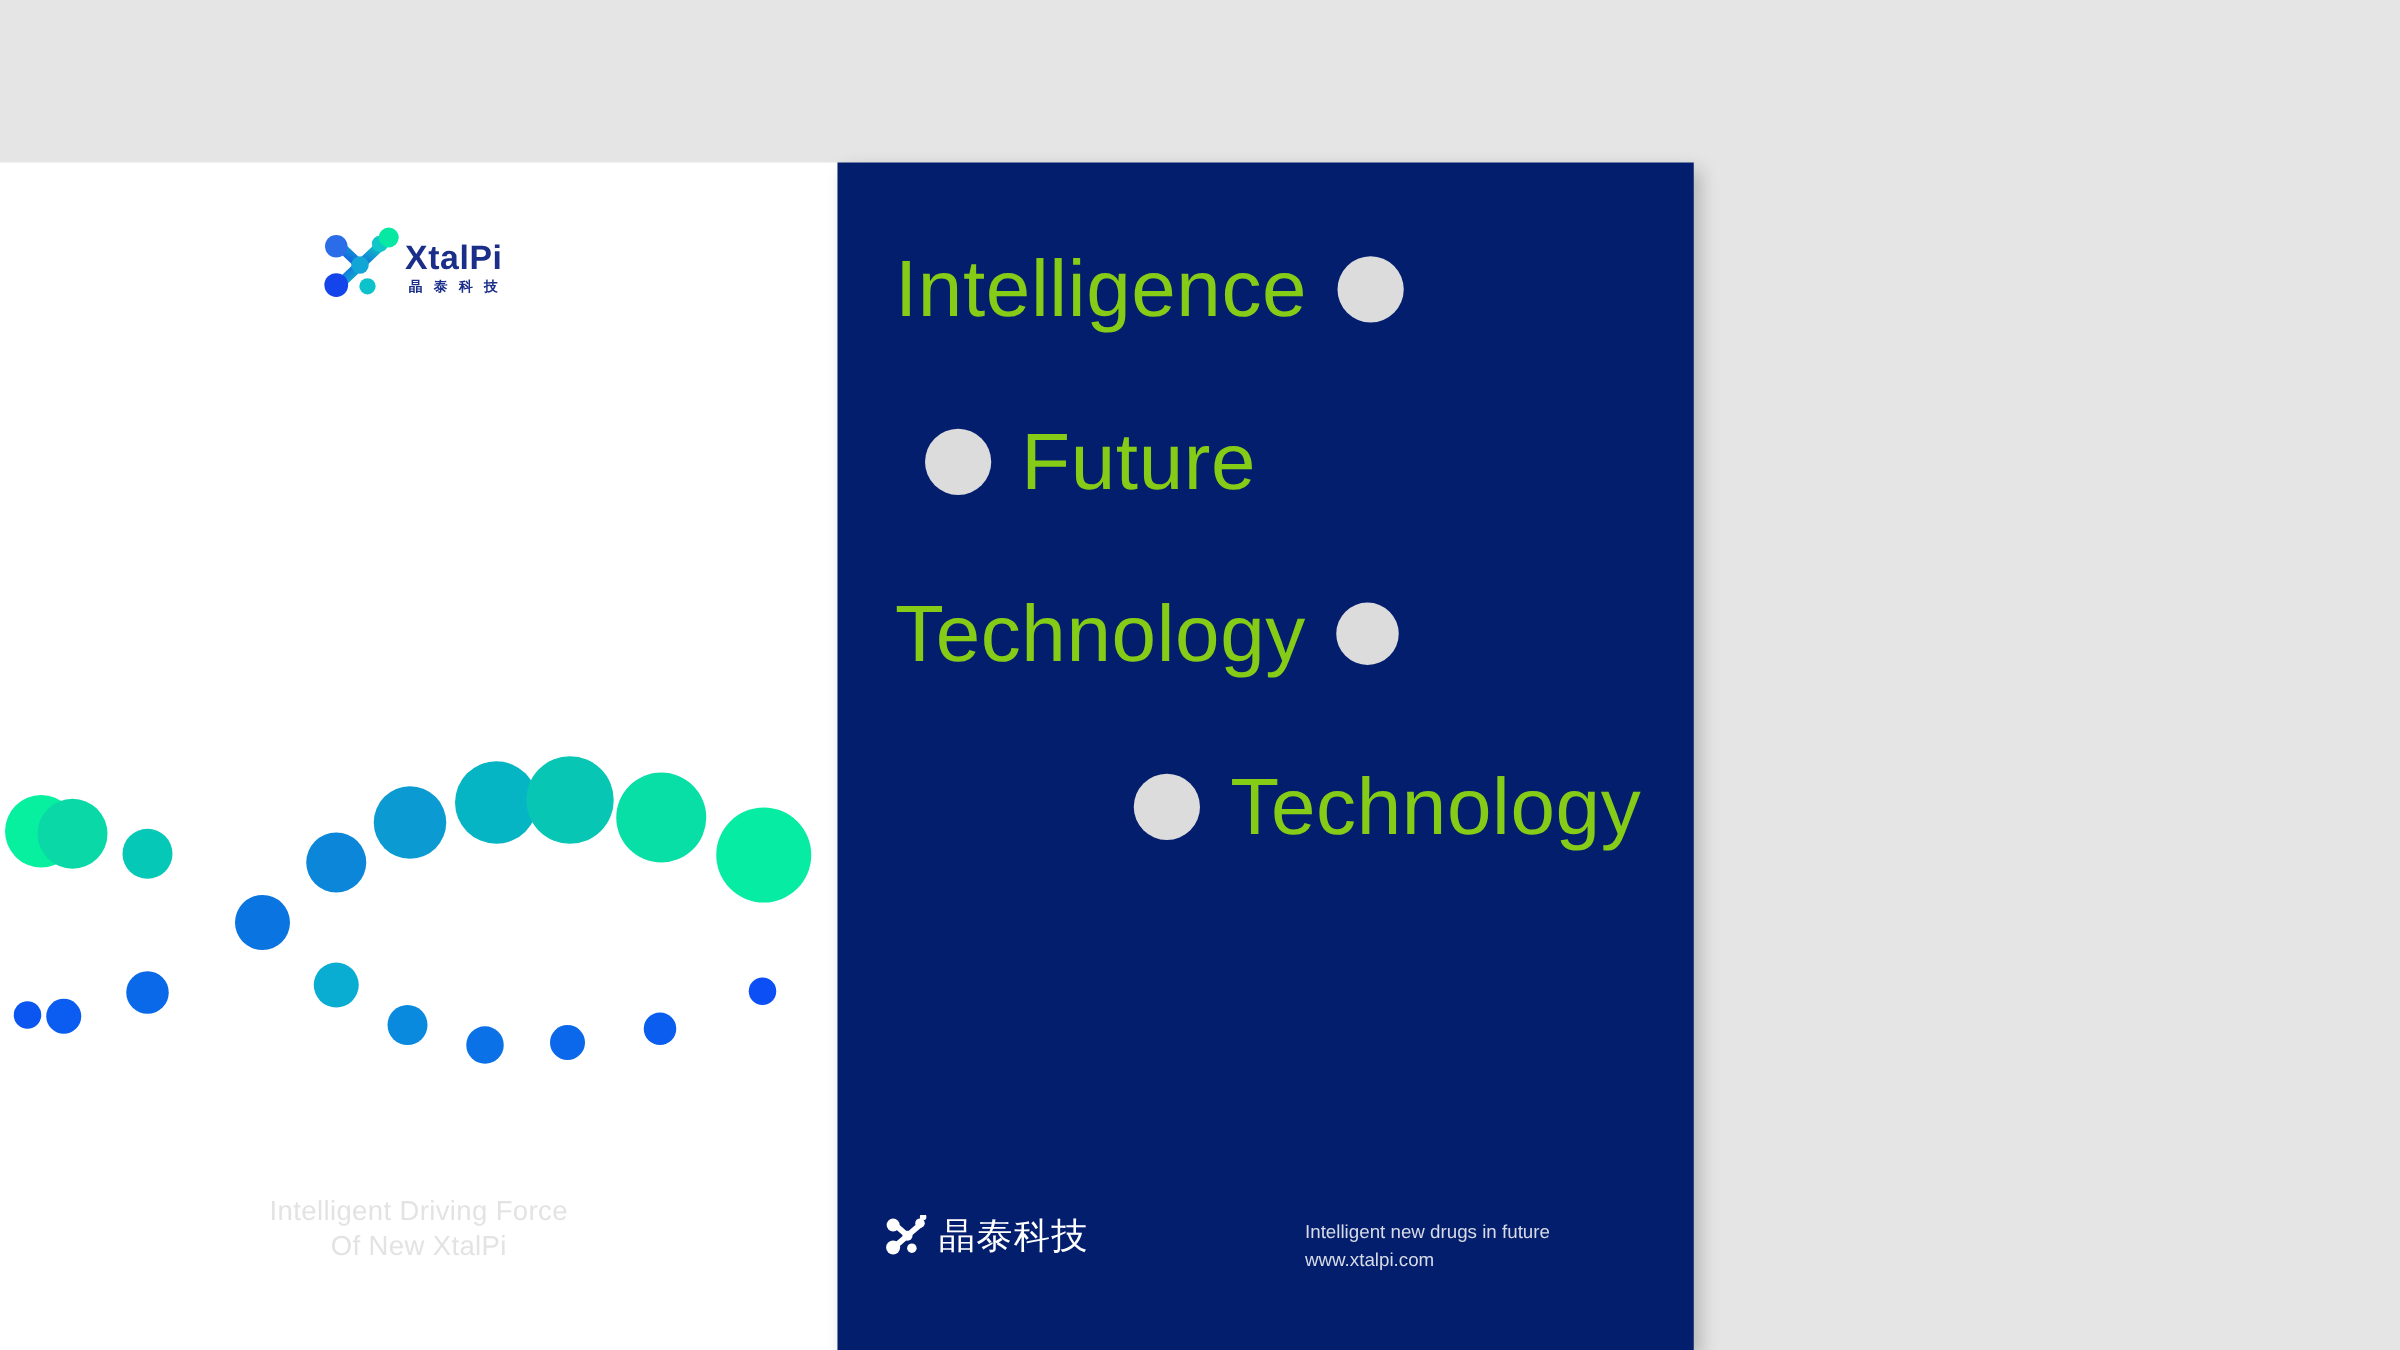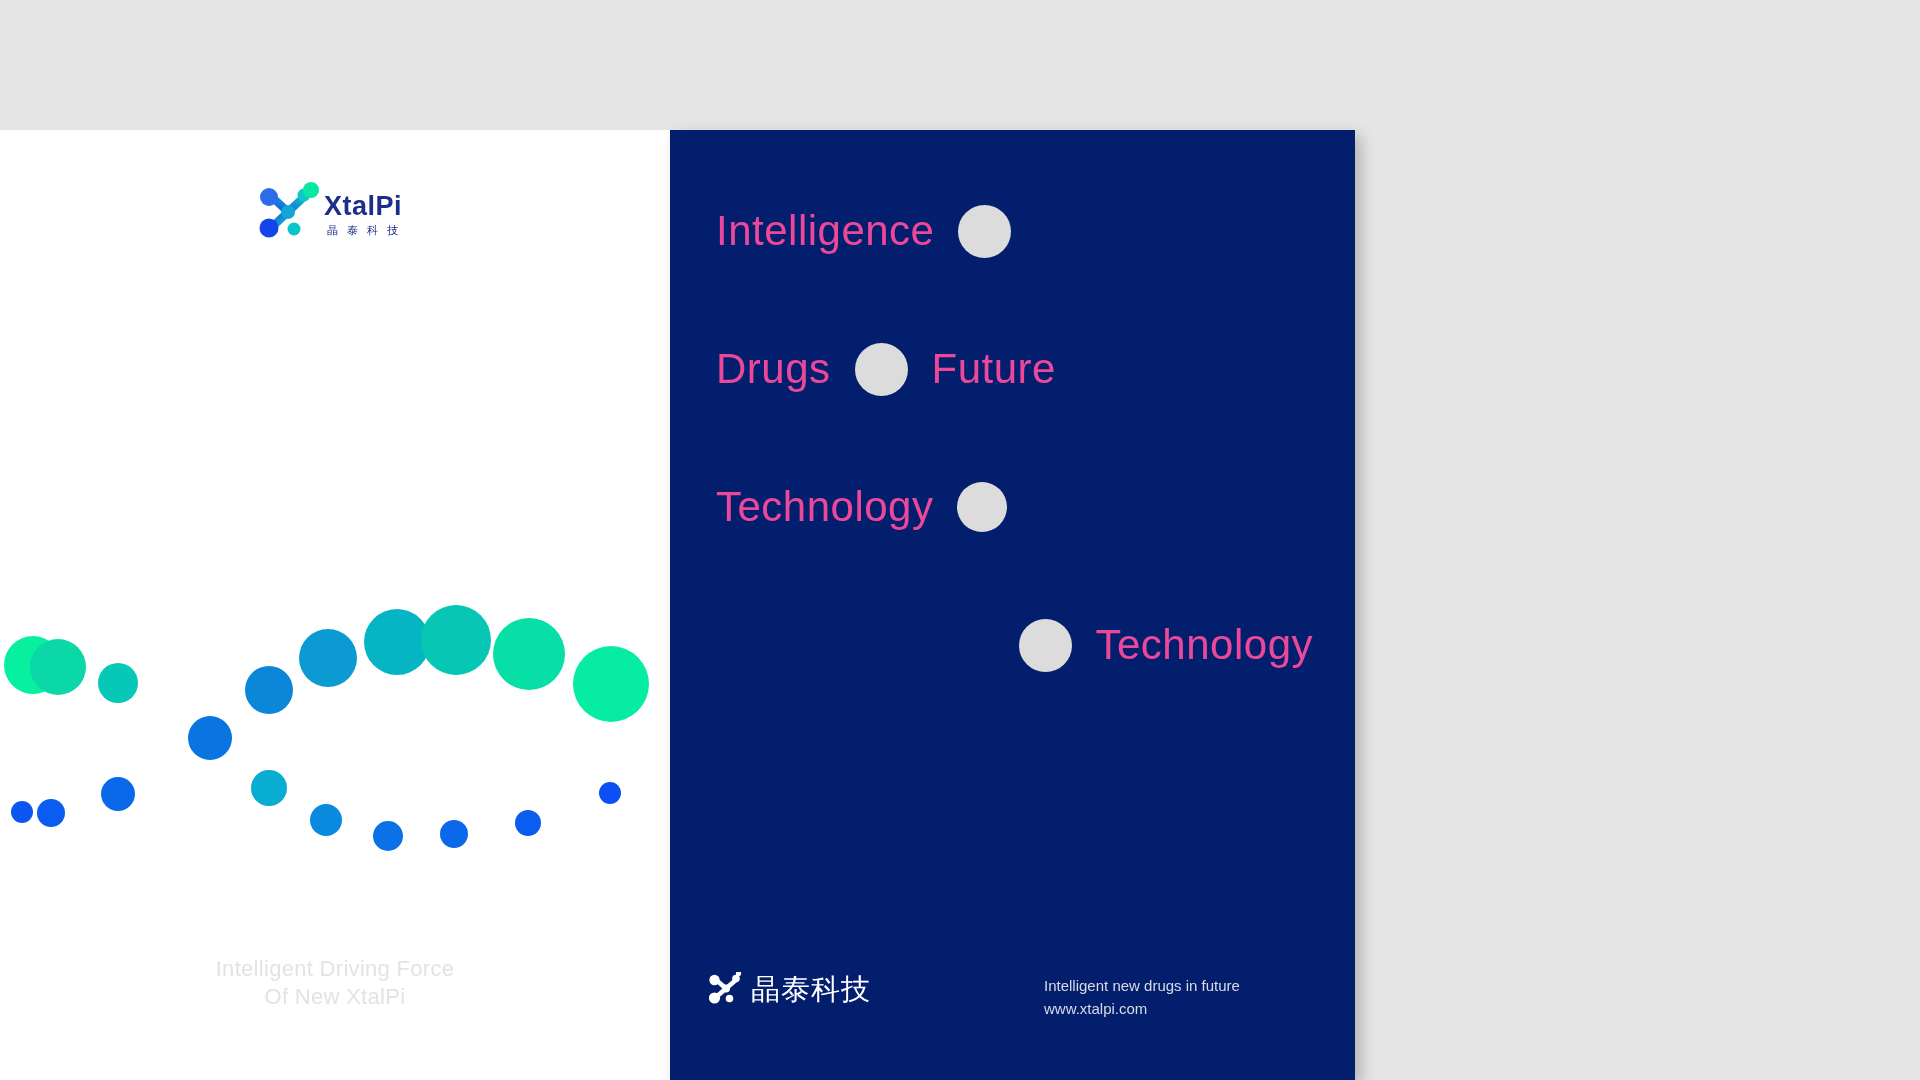--- a/index.html
+++ b/index.html
@@ -50,20 +50,21 @@
   }
 
   .logo-cn {
     position: absolute;
     left: 69px;
     top: 40px;
     font-size: 11px;
     letter-spacing: 3px;
     color: #1b2f8a;
     line-height: 1;
+    font-weight: bold;
   }
 
   .dots-canvas {
     position: absolute;
     left: 0;
     top: 0;
     width: 670px;
     height: 950px;
   }
 
@@ -106,22 +107,22 @@
     box-sizing: border-box;
   }
 
   .headline-row.align-right {
     justify-content: flex-end;
     padding-left: 12px;
     padding-right: 42px;
   }
 
   .headline-word {
-    color: #ec4899;
-    font-size: 42px;
+    color: #84cc16;
+    font-size: 64px;
     font-weight: 300;
     line-height: 1;
     letter-spacing: 0.5px;
     white-space: nowrap;
   }
 
   .headline-dot {
     width: 53px;
     height: 53px;
     border-radius: 50%;
@@ -235,21 +236,20 @@
   <div class="right-panel">
 
     <div class="headline-block">
 
       <div class="headline-row">
         <span class="headline-word">Intelligence</span>
         <span class="headline-dot"></span>
       </div>
 
       <div class="headline-row">
-        <span class="headline-word">Drugs</span>
         <span class="headline-dot"></span>
         <span class="headline-word">Future</span>
       </div>
 
       <div class="headline-row">
         <span class="headline-word">Technology</span>
         <span class="headline-dot sm"></span>
       </div>
 
       <div class="headline-row align-right">

